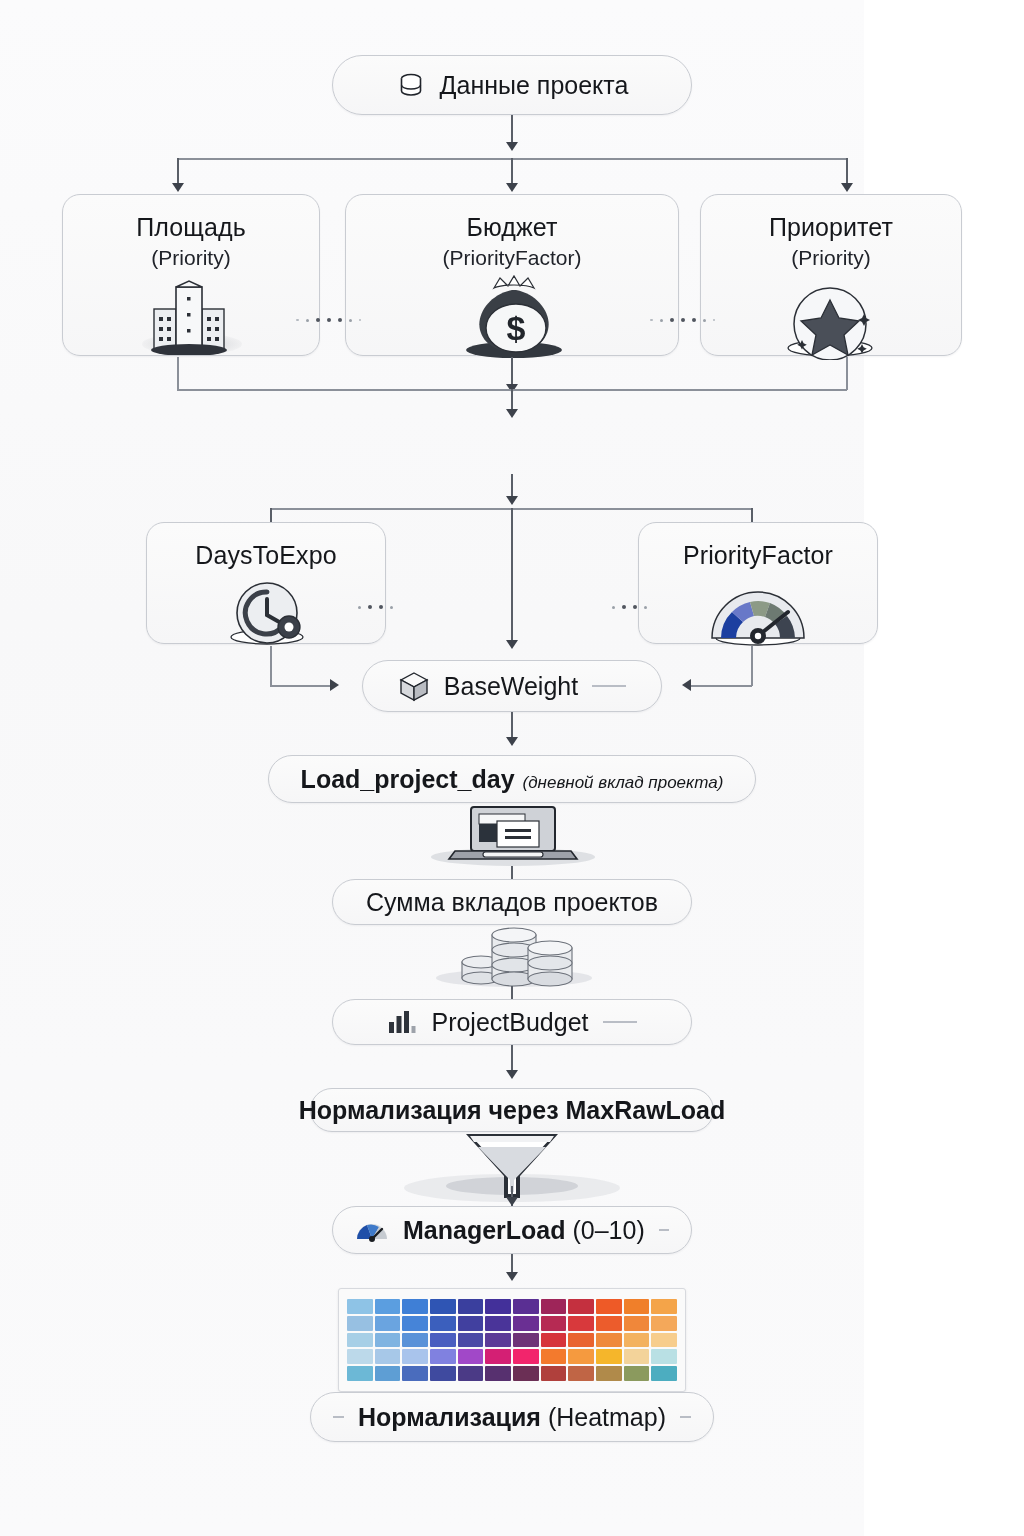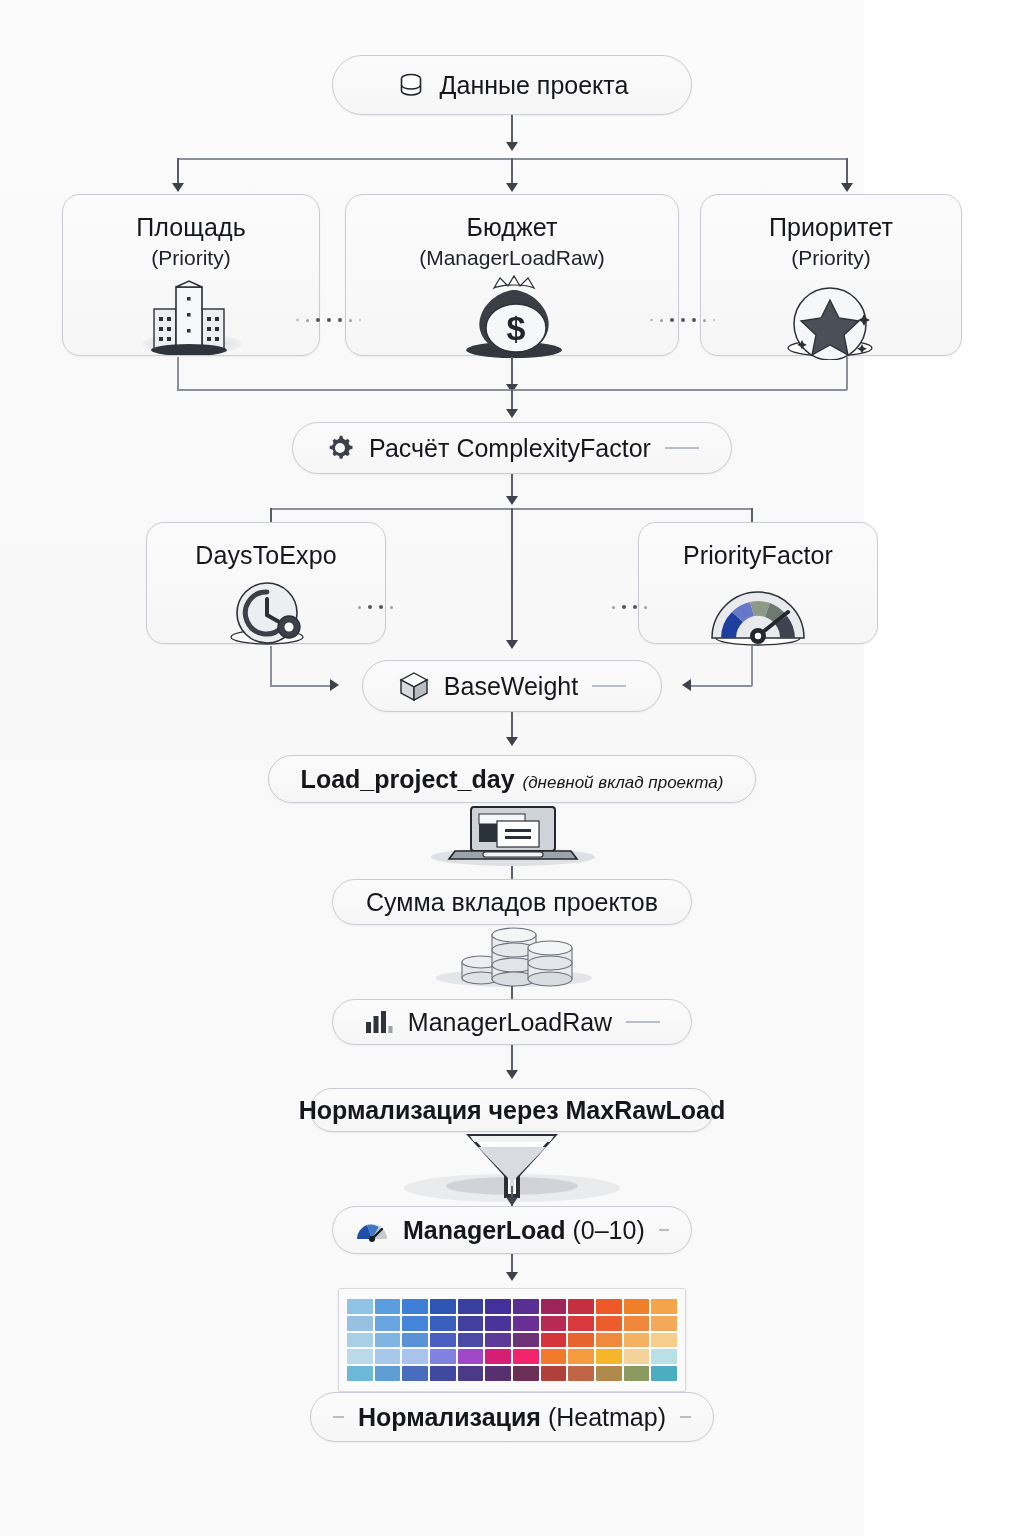--- a/index.html
+++ b/index.html
@@ -216,21 +216,21 @@
         <rect x="51" y="20" width="3.5" height="3.5"></rect>
         <rect x="51" y="36" width="3.5" height="3.5"></rect>
         <rect x="51" y="52" width="3.5" height="3.5"></rect>
       </g>
       <ellipse cx="53" cy="73" rx="38" ry="6" fill="#2f333b"></ellipse>
     </svg>
   </div>
 
   <div class="node card" style="left:345px; top:194px; width:334px; height:162px;">
     <span class="node-title">Бюджет</span>
-    <span class="node-sub">(ManagerLoadRaw)</span>
+    <span class="node-sub">(PriorityFactor)</span>
   </div>
   <div class="illus" style="left:442px; top:272px; width:140px; height:88px;">
     <svg width="140" height="88" viewBox="0 0 140 88">
       <ellipse cx="72" cy="78" rx="48" ry="8" fill="#33383f"></ellipse>
       <path d="M70 18 C48 22 34 42 38 58 C42 74 58 80 72 80 C86 80 102 74 106 58 C110 42 96 22 74 18 Z" fill="#3a3f46"></path>
       <path d="M52 16 L58 6 L66 14 L72 4 L78 14 L86 6 L92 16 C84 12 60 12 52 16 Z" fill="#ffffff" stroke="#2b2f36" stroke-width="1.2"></path>
       <ellipse cx="74" cy="56" rx="30" ry="24" fill="#f6f7f8" stroke="#2b2f36" stroke-width="1.4"></ellipse>
       <text x="74" y="68" font-size="34" font-weight="bold" text-anchor="middle" fill="#21252b" font-family="Liberation Sans, sans-serif">$</text>
     </svg>
   </div>
@@ -272,30 +272,20 @@
   </div>
 
   <div class="conn vline" style="left:177px; top:357px; height:33px; background:#8b9099;"></div>
   <div class="conn vline" style="left:511px; top:357px; height:30px;"></div>
   <div class="arrow-down" style="left:506px; top:384px;"></div>
   <div class="conn vline" style="left:846px; top:357px; height:33px; background:#8b9099;"></div>
   <div class="conn hline" style="left:177px; top:389px; width:670px;"></div>
   <div class="conn vline" style="left:511px; top:389px; height:24px;"></div>
   <div class="arrow-down" style="left:506px; top:409px;"></div>
 
-  <div class="node pill" style="left:292px; top:422px; width:440px; height:52px;">
-    <span class="icon-inline">
-      <svg width="30" height="30" viewBox="0 0 30 30">
-        <path d="M15 2.5 l2.4 .5 .7 2.6 2.2 1.3 2.5-1 1.8 1.8 -1 2.5 1.3 2.2 2.6 .7 .0 2.6 -2.6 .7 -1.3 2.2 1 2.5 -1.8 1.8 -2.5-1 -2.2 1.3 -.7 2.6 -2.6 0 -.7-2.6 -2.2-1.3 -2.5 1 -1.8-1.8 1-2.5 -1.3-2.2 -2.6-.7 0-2.6 2.6-.7 1.3-2.2 -1-2.5 1.8-1.8 2.5 1 2.2-1.3 .7-2.6z" fill="#3b4049"></path>
-        <circle cx="15" cy="15" r="5" fill="#f7f7f8"></circle>
-      </svg>
-    </span>
-    <span class="pill-label">Расчёт ComplexityFactor</span>
-    <span class="dash right"></span>
-  </div>
 
   <div class="conn vline" style="left:511px; top:474px; height:26px;"></div>
   <div class="arrow-down" style="left:506px; top:496px;"></div>
   <div class="conn hline" style="left:270px; top:508px; width:482px;"></div>
   <div class="conn vline" style="left:270px; top:508px; height:22px;"></div>
   <div class="conn vline" style="left:751px; top:508px; height:22px;"></div>
   <div class="arrow-down" style="left:265px; top:526px;"></div>
   <div class="arrow-down" style="left:746px; top:526px;"></div>
 
   <div class="conn vline" style="left:511px; top:508px; height:136px;"></div>
@@ -417,21 +407,21 @@
 
   <div class="node pill" style="left:332px; top:999px; width:360px; height:46px;">
     <span class="icon-inline">
       <svg width="30" height="24" viewBox="0 0 30 24">
         <rect x="2" y="12" width="5" height="11" fill="#2e333b"></rect>
         <rect x="9.5" y="6" width="5" height="17" fill="#2e333b"></rect>
         <rect x="17" y="1" width="5" height="22" fill="#2e333b"></rect>
         <rect x="24.5" y="16" width="4" height="7" fill="#9da2aa"></rect>
       </svg>
     </span>
-    <span class="pill-label">ManagerLoadRaw</span>
+    <span class="pill-label">ProjectBudget</span>
     <span class="dash right"></span>
   </div>
 
   <div class="conn vline" style="left:511px; top:1045px; height:28px;"></div>
   <div class="arrow-down" style="left:506px; top:1070px;"></div>
 
   <div class="node pill" style="left:310px; top:1088px; width:404px; height:44px;font-weight:bold;">
     <span class="pill-label">Нормализация через MaxRawLoad</span>
   </div>
 

